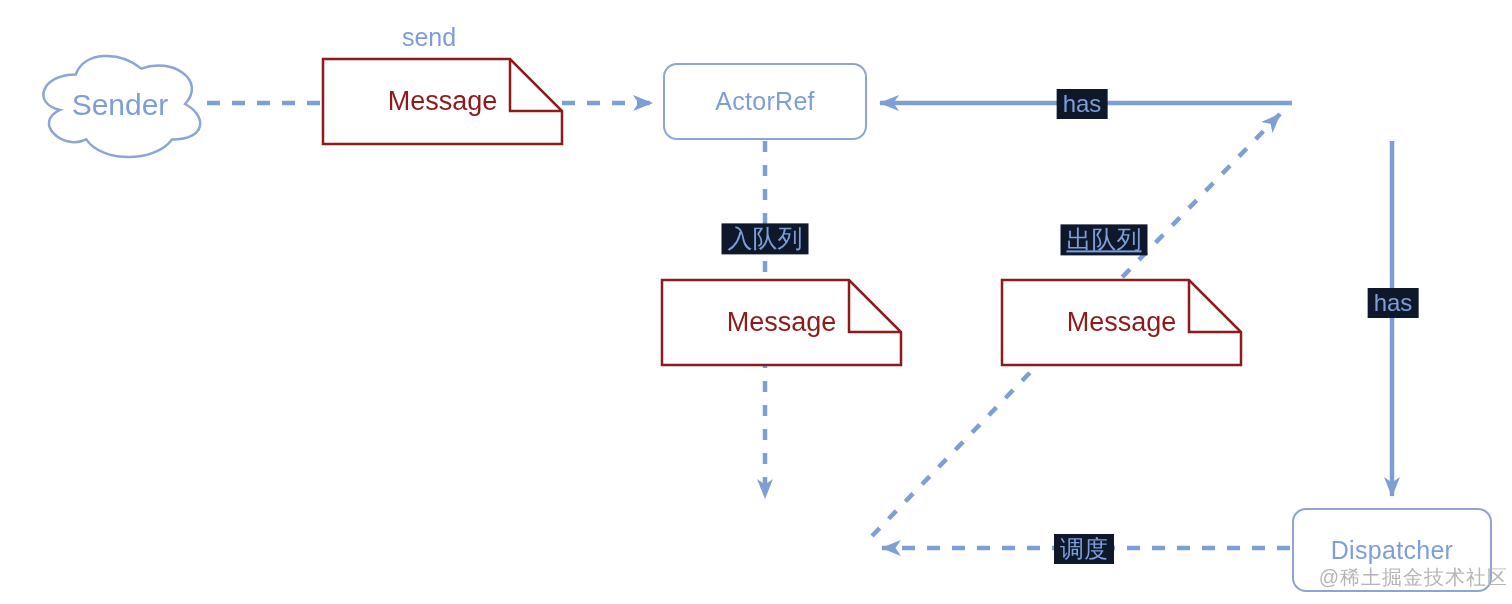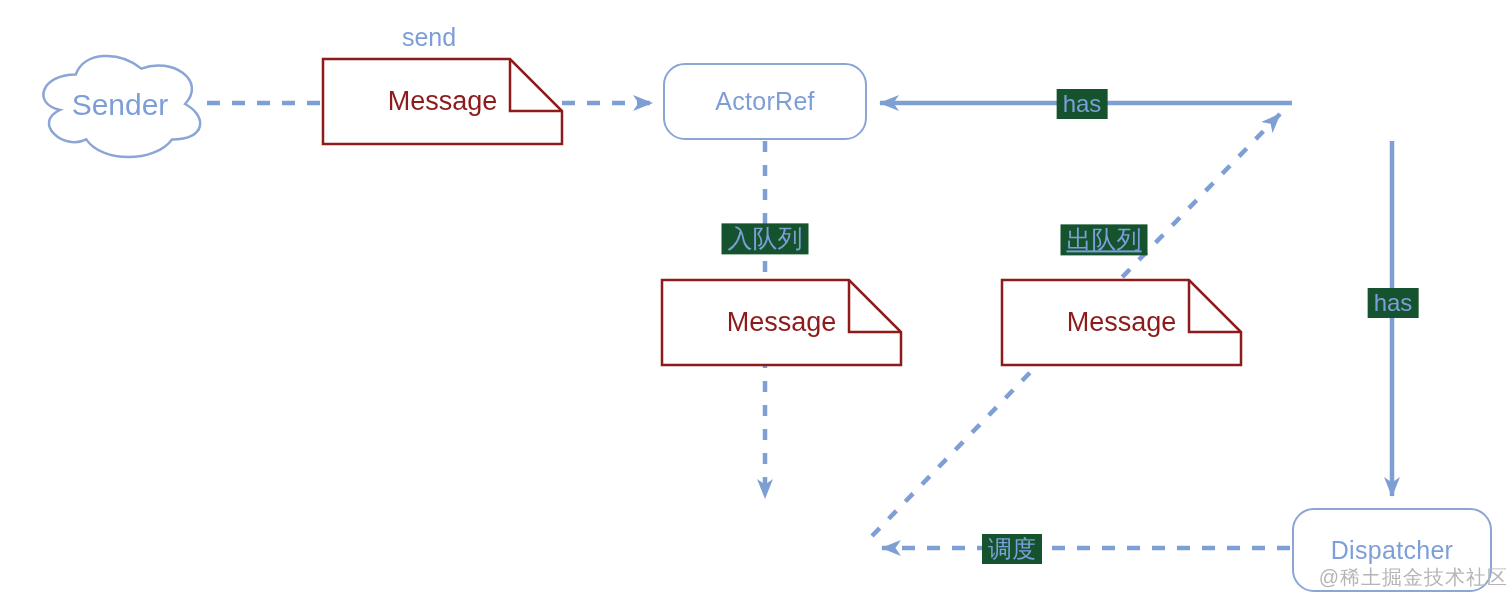--- a/index.html
+++ b/index.html
@@ -10,21 +10,21 @@
     width: 1512px;
     height: 604px;
     background: #ffffff;
     overflow: hidden;
   }
   .stage svg { position: absolute; left: 0; top: 0; }
 
   .node {
     position: absolute;
     border: 2.5px solid #8aa5d6;
-    border-radius: 22px;
+    border-radius: 14px;
     background: #ffffff;
     display: flex;
     align-items: center;
     justify-content: center;
     color: #7d9ed8;
     font-size: 25px;
     letter-spacing: 0.3px;
   }
   .node-actorref   { left: 663px;  top: 63px;  width: 204px; height: 77px; }
   .node-actor      { left: 1292px; top: 63px;  width: 201px; height: 77px; }
@@ -51,30 +51,30 @@
   .note-label.n1 { left: 323px;  top: 59px;  width: 239px; height: 85px; }
   .note-label.n2 { left: 662px;  top: 280px; width: 239px; height: 85px; }
   .note-label.n3 { left: 1002px; top: 280px; width: 239px; height: 85px; }
 
   .edge-label {
     position: absolute;
     transform: translate(-50%, -50%);
     color: #7d9ed8;
     font-size: 24px;
     line-height: 1.25;
-    background: #14532d;
+    background: #0f172a;
     padding: 0 6px;
     white-space: nowrap;
   }
   .lbl-send     { left: 429px;  top: 38px;  background: transparent; font-size: 25px; }
   .lbl-has-ref  { left: 1082px; top: 104px; }
   .lbl-enqueue  { left: 765px;  top: 239px; font-size: 25px; }
   .lbl-dequeue  { left: 1104px; top: 240px; font-size: 25px; text-decoration: underline; }
   .lbl-has-disp { left: 1393px; top: 303px; }
-  .lbl-dispatch { left: 1012px; top: 549px; }
+  .lbl-dispatch { left: 1084px; top: 549px; }
 
   .watermark {
     position: absolute;
     right: 4px; top: 564px;
     color: #b5b5b5;
     font-size: 20px;
     letter-spacing: 1px;
     white-space: nowrap;
   }
 </style>

